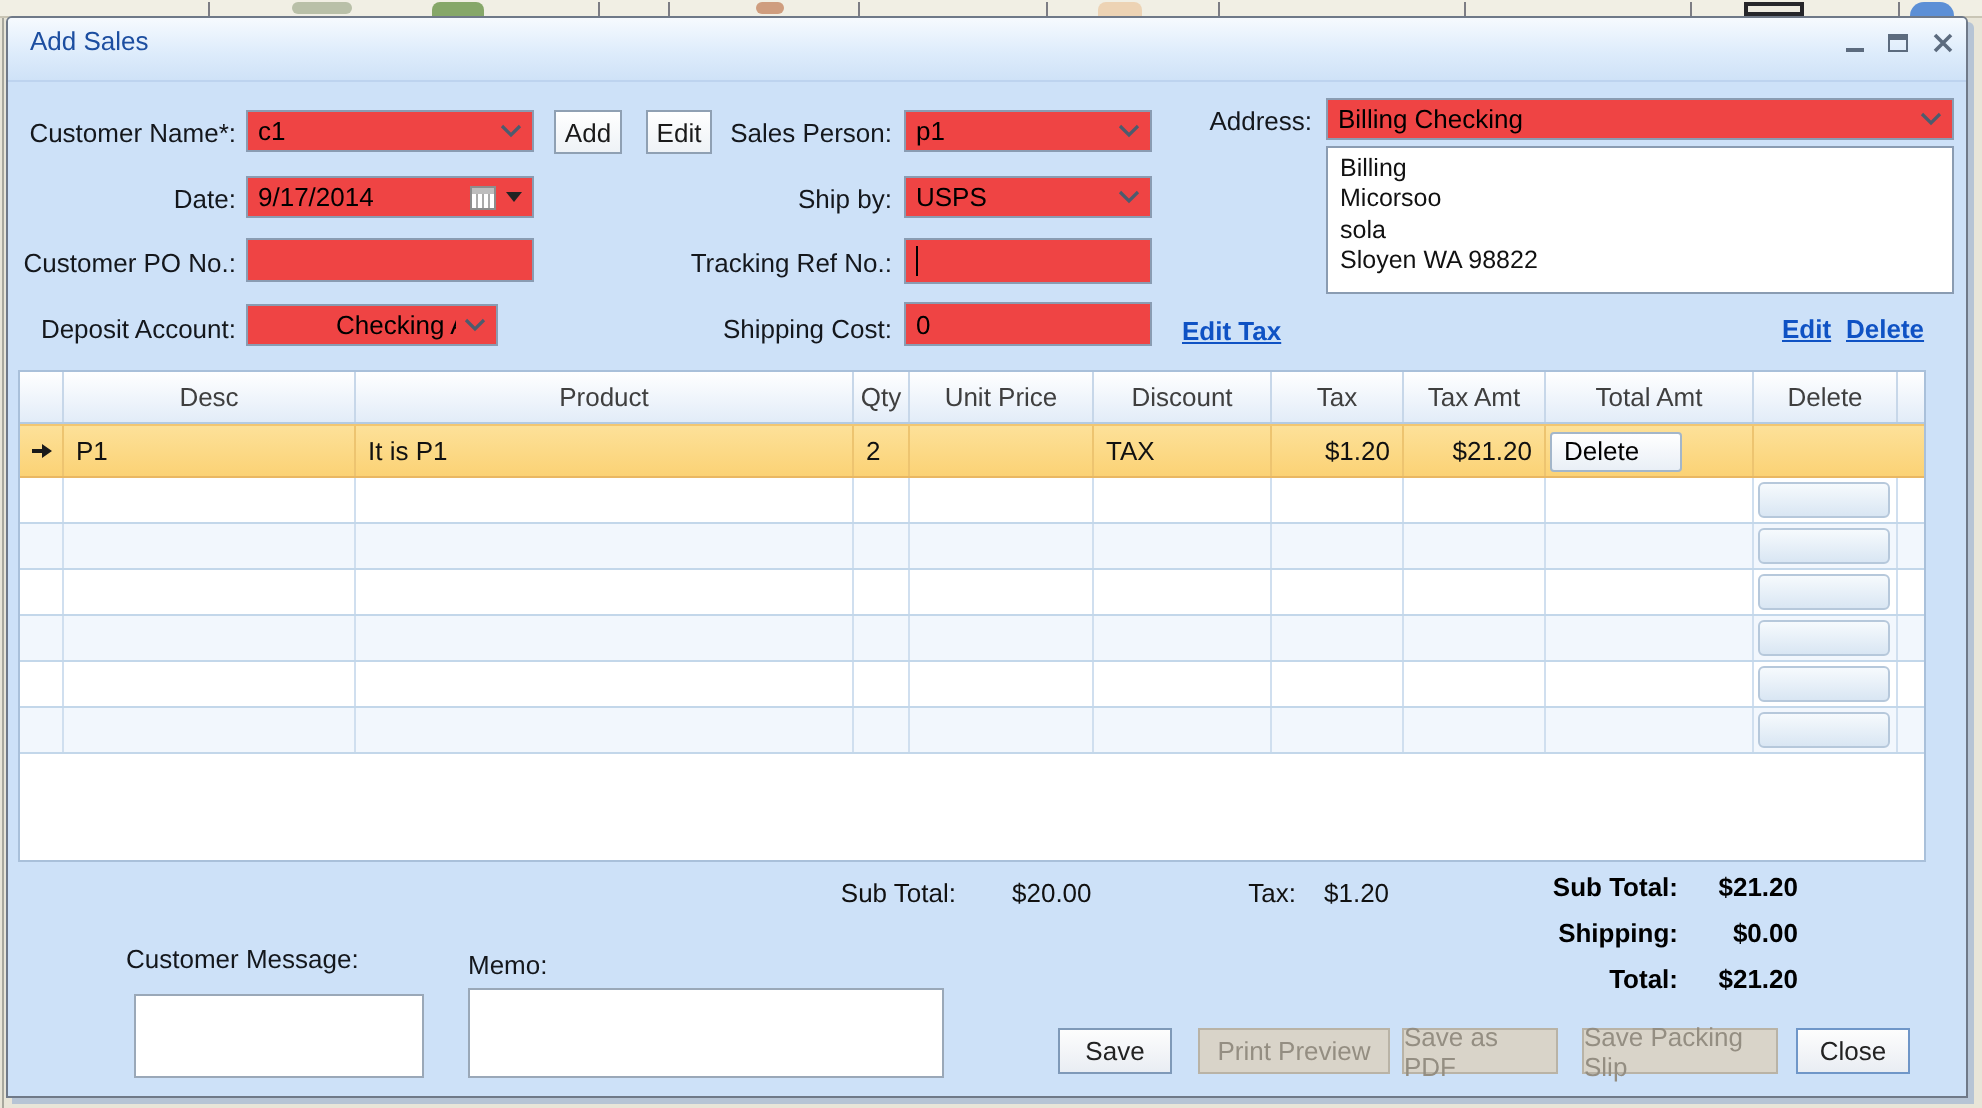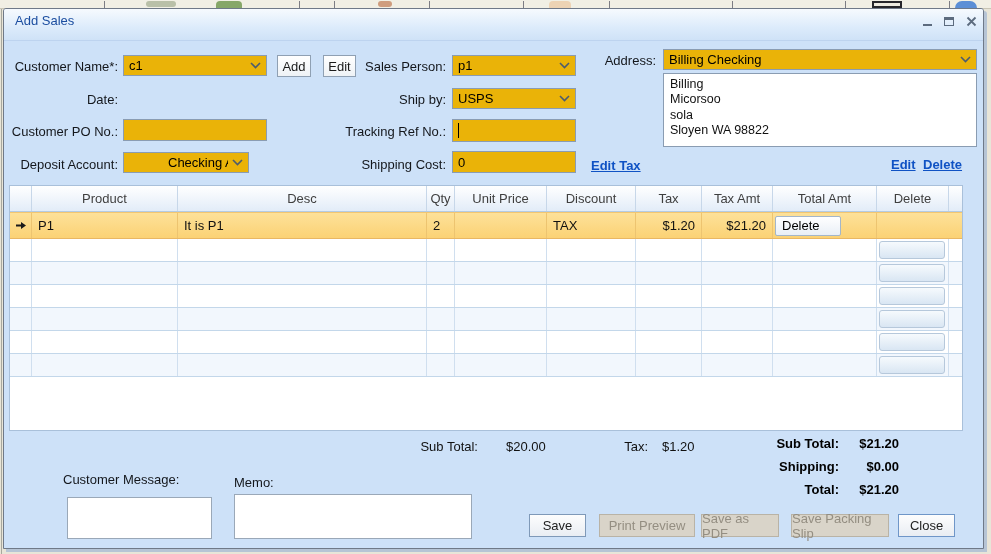--- a/index.html
+++ b/index.html
@@ -34,21 +34,21 @@
   }
   .title-text { position:absolute; left:11px; top:4px; font-size:13px; color:#1c4ea0; }
   .winbtn { position:absolute; top:6px; width:14px; height:13px; display:flex; align-items:center; justify-content:center; cursor:pointer; }
   .wb-min  { left:916px; } .wb-max { left:938px; } .wb-close { left:960px; }
   .glyph-min { width:9px; height:2px; background:#5c6b7e; margin-top:7px; }
   .glyph-max { width:10px; height:9px; border:1px solid #5c6b7e; border-top:3px solid #5c6b7e; }
 
   
   .lbl { position:absolute; font-size:13px; color:#14171c; text-align:right; white-space:nowrap; }
   .field, .combo {
-    position:absolute; background:#eab308; border:1px solid #8a9cb2;
+    position:absolute; background:#ef4444; border:1px solid #8a9cb2;
     font-size:13px; color:#000; display:flex; align-items:center;
     padding:0 5px; height:21px;
   }
   .combo { justify-content:space-between; }
   .combo .cv { overflow:hidden; white-space:nowrap; }
   .chev { flex:none; margin-left:4px; }
   .btn {
     position:absolute; font-size:13px; color:#1a1a1a; text-align:center;
     background:linear-gradient(#ffffff,#eef2f6);
     border:1px solid #8fa0b3; display:flex; align-items:center; justify-content:center;
@@ -165,20 +165,27 @@
   </div>
   <span class="lbl" style="left:540px; width:112px; top:44px;">Address:</span>
   <div class="combo" style="left:659px; top:40px; width:314px;">
     <span class="cv">Billing Checking</span>
     <svg class="chev" width="11" height="7">
         <polyline points="1,1 5.5,5.5 10,1" stroke="#4c5c6e" stroke-width="1.6" fill="none"></polyline>
       </svg>
   </div>
 
   <span class="lbl" style="left:0; width:114px; top:83px;">Date:</span>
+  <div class="field" style="left:119px; top:79px; width:144px; justify-content:space-between;">
+    <span>9/17/2014</span>
+    <span style="display:flex; align-items:center;">
+      <span class="cal-ico"></span>
+      <span class="dd-arrow"></span>
+    </span>
+  </div>
   <span class="lbl" style="left:330px; width:112px; top:83px;">Ship by:</span>
   <div class="combo" style="left:448px; top:79px; width:124px;">
     <span class="cv">USPS</span>
     <svg class="chev" width="11" height="7">
         <polyline points="1,1 5.5,5.5 10,1" stroke="#4c5c6e" stroke-width="1.6" fill="none"></polyline>
       </svg>
   </div>
   <div class="addr-box">Billing
 Micorsoo
 sola
@@ -201,22 +208,22 @@
   </div>
   <span class="lbl" style="left:330px; width:112px; top:148px;">Shipping Cost:</span>
   <div class="field" style="left:448px; top:142px; width:124px; height:22px;">0</div>
   <span class="link" style="left:587px; top:149px;">Edit Tax</span>
   <span class="link" style="left:887px; top:148px;">Edit</span>
   <span class="link" style="left:919px; top:148px;">Delete</span>
 
   <div class="grid">
     <div class="grow ghead">
       <div class="gcell"></div>
+      <div class="gcell">Desc</div>
       <div class="gcell">Product</div>
-      <div class="gcell">Desc</div>
       <div class="gcell">Qty</div>
       <div class="gcell">Unit Price</div>
       <div class="gcell">Discount</div>
       <div class="gcell">Tax</div>
       <div class="gcell">Tax Amt</div>
       <div class="gcell">Total Amt</div>
       <div class="gcell">Delete</div>
       <div class="gcell" style="border-right:none;"></div>
     </div>
 

